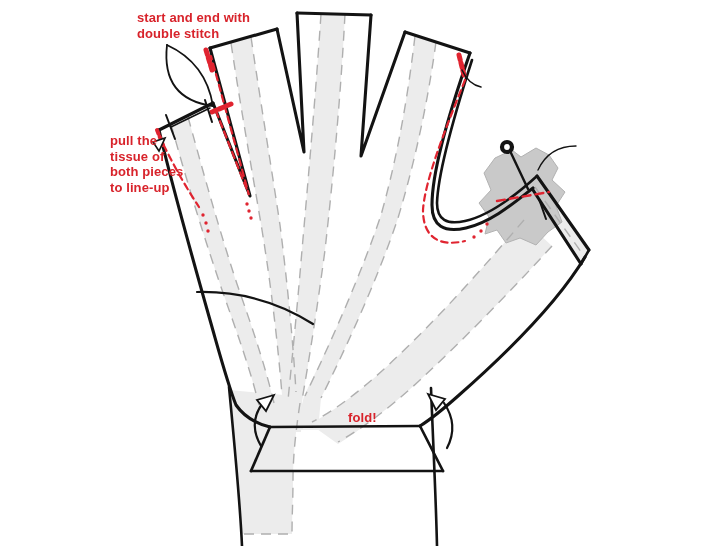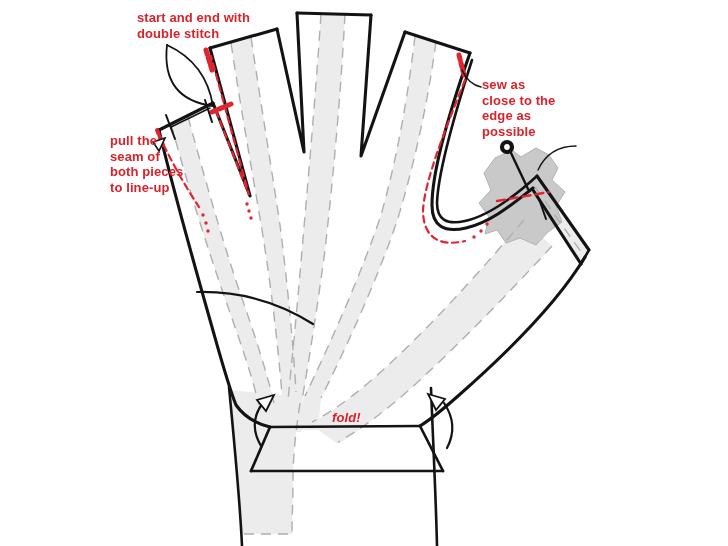--- a/index.html
+++ b/index.html
@@ -108,22 +108,18 @@
   </g>
   <polygon points="165,138 153,142 159,151" fill="#ffffff" stroke="#131313" stroke-width="1.6"></polygon>
   <polygon points="274,395 257,400 266,411" fill="#ffffff" stroke="#131313" stroke-width="1.8"></polygon>
   <polygon points="428,394 445,399 436,410" fill="#ffffff" stroke="#131313" stroke-width="1.8"></polygon>
   <circle cx="507" cy="147" r="5" fill="none" stroke="#131313" stroke-width="4.2"></circle>
 </svg>
 
   <div class="note" style="left:137px;top:10px;">start and end with
 double stitch</div>
   <div class="note" style="left:110px;top:133px;">pull the
-seam of
+tissue of
 both pieces
 to line-up</div>
-  <div class="note" style="left:482px;top:77px;">sew as
-close to the
-edge as
-possible</div>
-  <div class="note" style="left:332px;top:410px;font-style:italic;">fold!</div>
+  <div class="note" style="left:348px;top:410px;">fold!</div>
 
 </div>
 
 </body></html>

